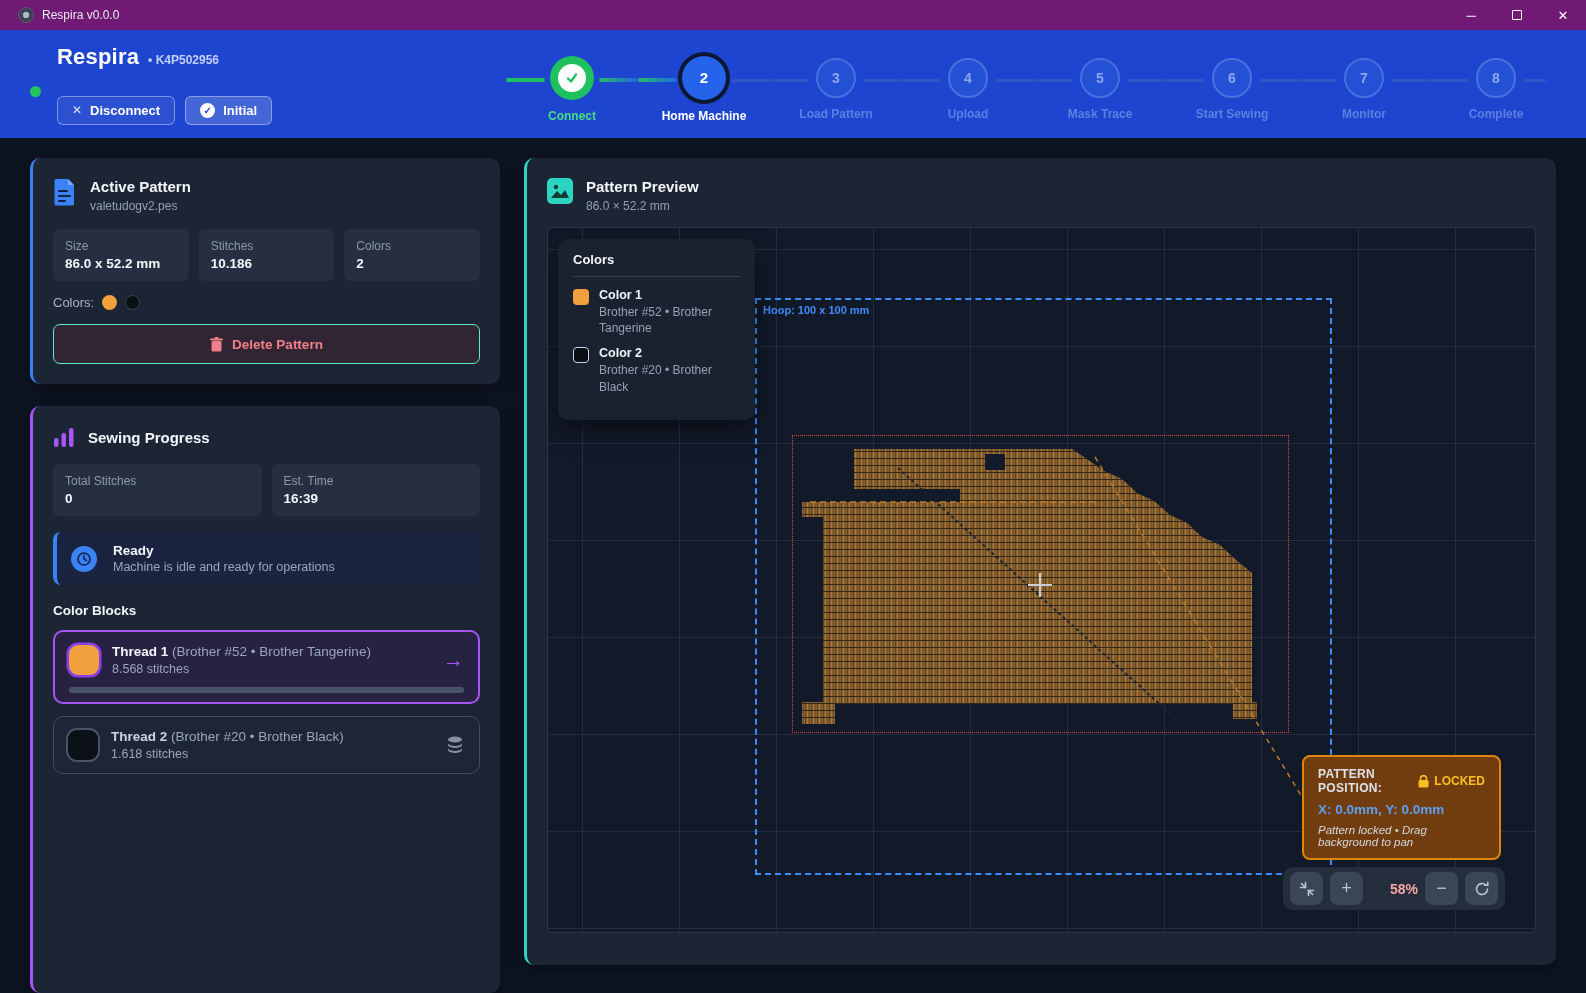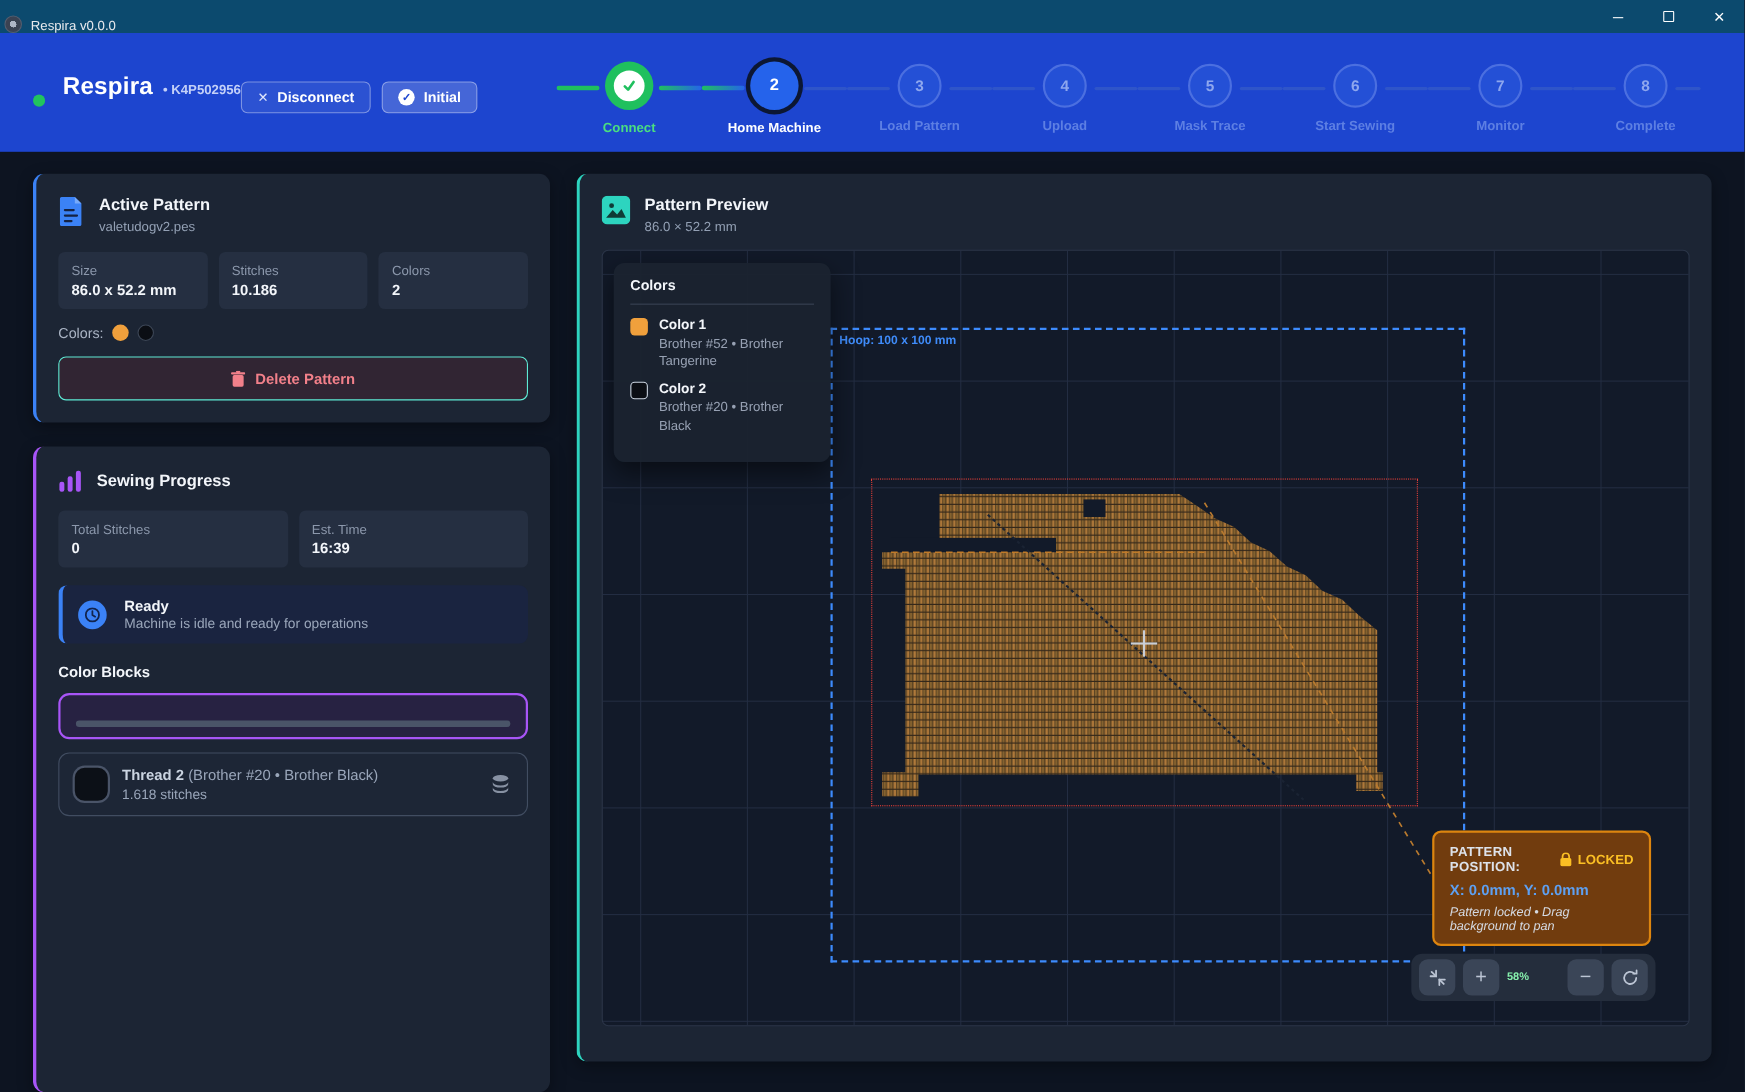--- a/index.html
+++ b/index.html
@@ -5,42 +5,42 @@
   * { margin:0; padding:0; box-sizing:border-box; }
   html,body { width:1586px; height:993px; overflow:hidden; }
   body {
     font-family:"Liberation Sans", sans-serif;
     background:#0d1421;
     color:#e7ecf3;
     position:relative;
   }
   
   .titlebar{
-    height:30px; background:#0c4a6e; display:flex; align-items:flex-end;
-    padding-left:4px; font-size:12px; color:#e8eaee;
+    height:30px; background:#701a75; display:flex; align-items:center;
+    padding-left:18px; font-size:12px; color:#e8eaee;
   }
   .app-icon{
     width:16px; height:16px; border-radius:50%;
     background:radial-gradient(circle at 50% 50%, #aeb6c6 0 30%, #3a4252 31% 100%);
     border:1px solid #555d6e; margin-right:8px;
   }
   .titlebar-title{ flex:0 0 auto; }
   .titlebar-spacer{ flex:1; }
   .win-btn{
     width:46px; height:30px; display:flex; align-items:center; justify-content:center;
     color:#fff; font-size:13px;
   }
   .win-btn .maxbox{ width:10px; height:10px; border:1px solid #fff; border-radius:1px; display:block;}
   
   .header{
     height:108px; background:#1d45cf; display:flex; align-items:center;
     padding:0 24px 0 24px;
   }
   .conn-dot{ width:11px; height:11px; border-radius:50%; background:#21c45d; margin:14px 16px 0 6px; align-self:center;}
-  .brand-block{ display:flex; flex-direction:row; }
+  .brand-block{ display:flex; flex-direction:column;gap:17px; }
   .brand-row{ display:flex; align-items:baseline; gap:9px; }
   .brand-name{ font-size:22px; font-weight:bold; color:#ffffff; letter-spacing:.2px;}
   .brand-serial{ font-size:12px; color:#c3d0f8; font-weight:bold;}
   .hdr-buttons{ display:flex; gap:10px; margin-top:9px; }
   .hdr-btn{
     display:flex; align-items:center; gap:8px; padding:6px 14px;
     border:1px solid rgba(255,255,255,.38); border-radius:6px;
     background:rgba(255,255,255,.07); color:#fff; font-size:13px; font-weight:bold;
     cursor:pointer;
   }
@@ -182,21 +182,21 @@
   
   .zoom-bar{
     position:absolute; right:30px; bottom:22px; background:#242d3c; border-radius:10px;
     padding:5px 7px; display:flex; align-items:center; gap:7px;
   }
   .zoom-btn{
     width:33px; height:33px; border-radius:8px; background:#3a4557; border:none;
     color:#bcc5d4; display:flex; align-items:center; justify-content:center;
     font-size:18px; cursor:pointer;
   }
-  .zoom-pct{ width:48px; text-align:left; font-size:10px; font-weight:bold; color:#86efac;}
+  .zoom-pct{ width:48px; text-align:right; font-size:14px; font-weight:bold; color:#fca5a5;}
   svg{ display:block; }
 </style>
 </head>
 <body>
 
 <div class="titlebar">
   <span class="app-icon"></span>
   <span class="titlebar-title">Respira v0.0.0</span>
   <span class="titlebar-spacer"></span>
   <span class="win-btn">─</span>
@@ -340,20 +340,31 @@
           </svg>
         </span>
         <div>
           <div class="ready-title">Ready</div>
           <div class="ready-desc">Machine is idle and ready for operations</div>
         </div>
       </div>
       <div class="blocks-label">Color Blocks</div>
 
       <div class="thread active">
+        <div class="thread-row">
+          <span class="thread-swatch orange"></span>
+          <div class="thread-texts">
+            <div class="thread-title">
+              <b>Thread 1</b>
+              <span>(Brother #52 • Brother Tangerine)</span>
+            </div>
+            <div class="thread-sub">8.568 stitches</div>
+          </div>
+          <span class="thread-arrow">→</span>
+        </div>
         <div class="progress-track">
           <div class="progress-fill"></div>
         </div>
       </div>
 
       <div class="thread idle">
         <div class="thread-row">
           <span class="thread-swatch black"></span>
           <div class="thread-texts">
             <div class="thread-title">

